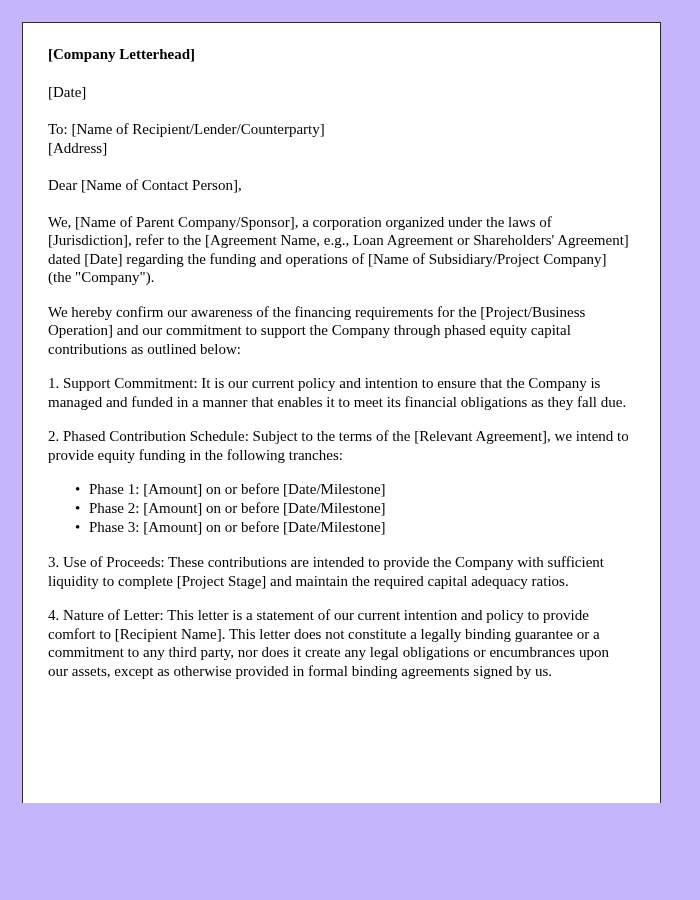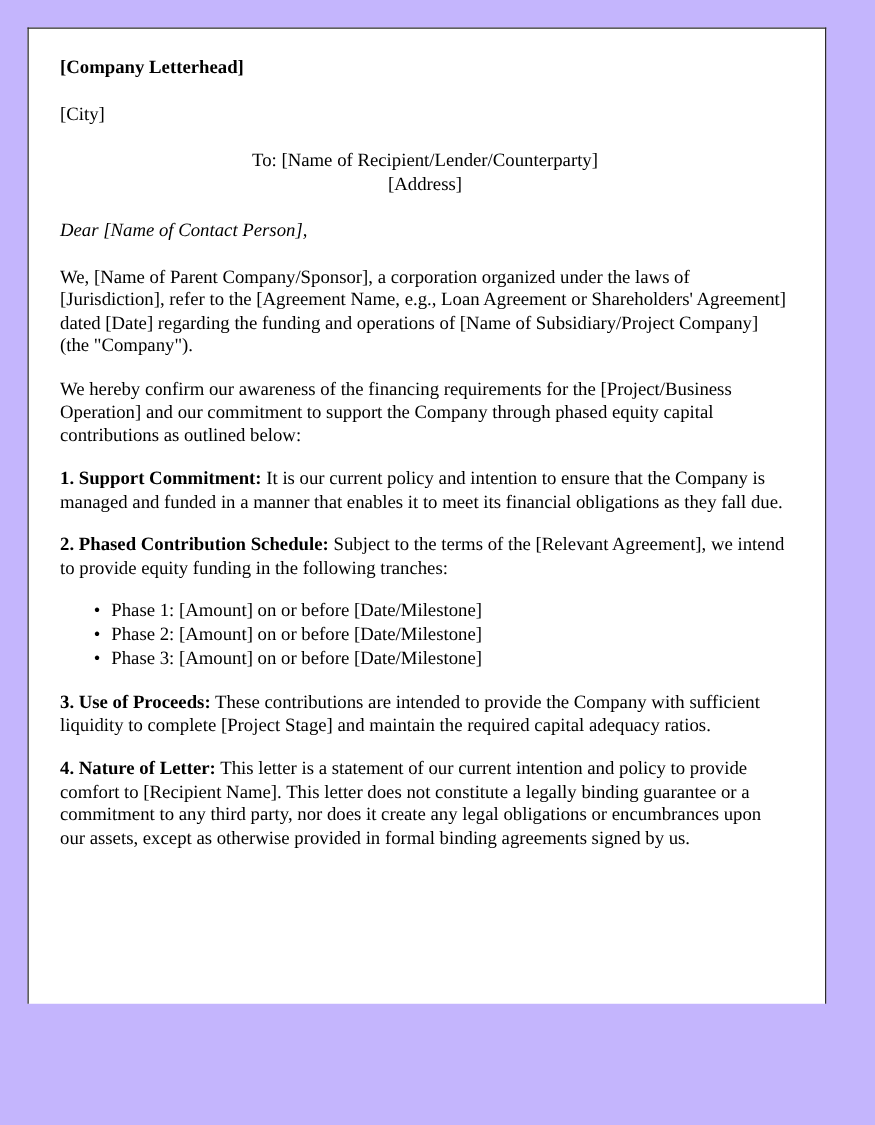--- a/index.html
+++ b/index.html
@@ -55,40 +55,38 @@
 
   .date-line {
     margin: 0 0 19px 0;
   }
 
   .address-block {
     margin: 0 0 19px 0;
   }
   .address-block .addr-line {
     display: block;
-    text-align: center;
   }
 
   .subject-line {
     font-weight: bold;
     margin: 0 0 18px 0;
   }
 
   .salutation {
     margin: 0 0 18px 0;
-    font-style: italic;
   }
 
   .para {
     margin: 0 0 16px 0;
     text-align: left;
   }
 
   .run-in {
-    font-weight: bold;
+    font-weight: normal;
   }
 
   ul.tranche-list {
     list-style: none;
     margin: 0 0 16px 0;
     padding: 0;
   }
   ul.tranche-list li {
     position: relative;
     padding-left: 41px;
@@ -108,21 +106,21 @@
 </head>
 <body>
 
 <div class="page-canvas">
   <div class="page-frame"></div>
 
   <div class="letter-body">
 
     <p class="letterhead">[Company Letterhead]</p>
 
-    <p class="date-line">[City]</p>
+    <p class="date-line">[Date]</p>
 
     <div class="address-block">
       <span class="addr-line">To: [Name of Recipient/Lender/Counterparty]</span>
       <span class="addr-line">[Address]</span>
     </div>
 
 
     <p class="salutation">Dear [Name of Contact Person],</p>
 
     <p class="para">We, [Name of Parent Company/Sponsor], a corporation organized under the laws of [Jurisdiction], refer to the [Agreement Name, e.g., Loan Agreement or Shareholders' Agreement] dated [Date] regarding the funding and operations of [Name of Subsidiary/Project Company] (the "Company").</p>

